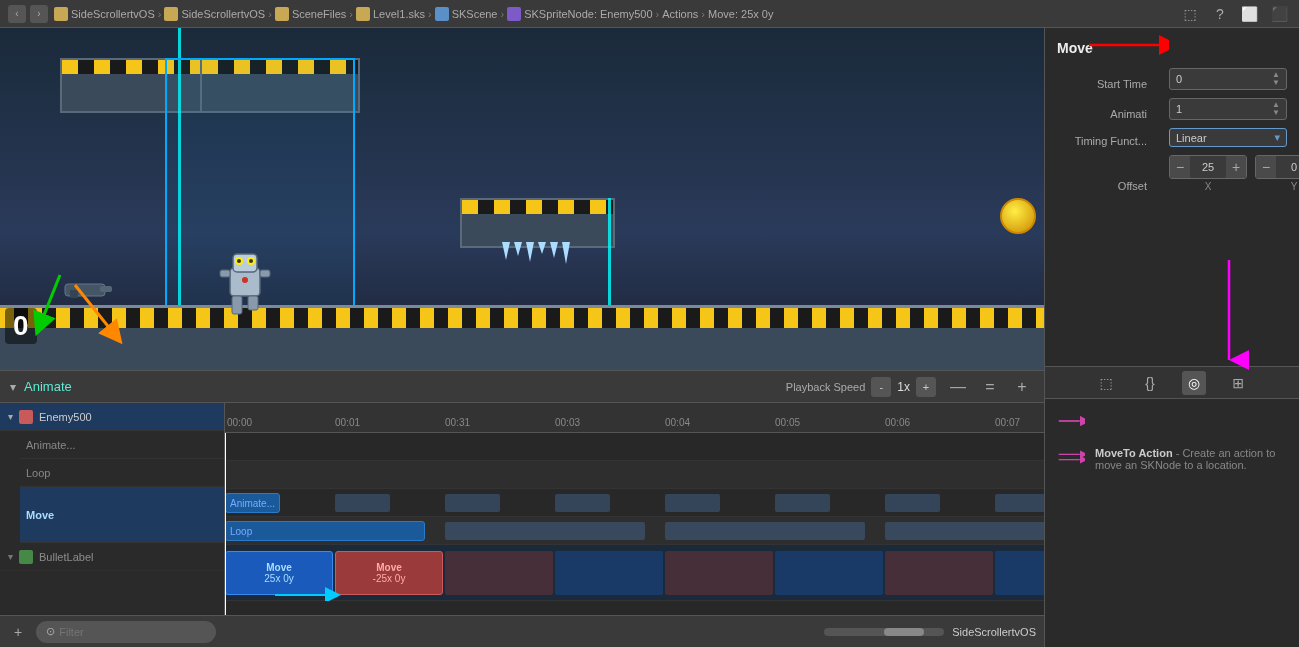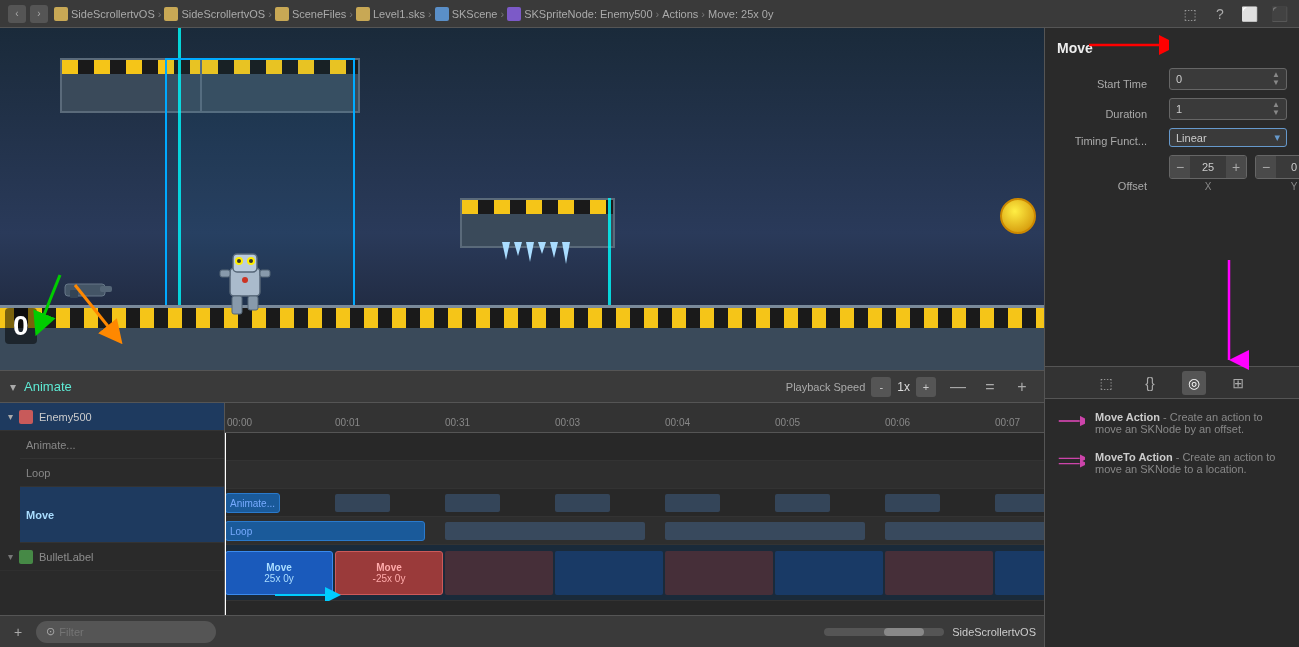--- a/index.html
+++ b/index.html
@@ -786,21 +786,21 @@
         <div class="field-input" style="width:90px;">
           <span>0</span>
           <div class="field-stepper">
             <span class="stepper-btn">▲</span>
             <span class="stepper-btn">▼</span>
           </div>
         </div>
       </div>
 
       <div class="field-row">
-        <div class="field-label">Duration</div>
+        <div class="field-label">Animati</div>
         <div class="field-input" style="width:90px;">
           <span>1</span>
           <div class="field-stepper">
             <span class="stepper-btn">▲</span>
             <span class="stepper-btn">▼</span>
           </div>
         </div>
       </div>
 
       <div class="field-row">
@@ -861,24 +861,20 @@
         <div class="action-item">
           <div class="action-arrow">
             <svg width="32" height="18" viewBox="0 0 32 18">
               <defs>
                 <marker id="ah-mv1" markerWidth="6" markerHeight="6" refX="0" refY="3" orient="auto">
                   <polygon points="0 0, 6 3, 0 6" fill="#cc44aa"></polygon>
                 </marker>
               </defs>
               <line x1="2" y1="9" x2="26" y2="9" stroke="#cc44aa" stroke-width="2" marker-end="url(#ah-mv1)"></line>
             </svg>
-          </div>
-          <div class="action-desc">
-            <span class="action-name">Move Action</span>
-            <span class="action-detail">- Create an action to move an SKNode by an offset.</span>
           </div>
         </div>
 
         <div class="action-item">
           <div class="action-arrow">
             <svg width="32" height="18" viewBox="0 0 32 18">
               <defs>
                 <marker id="ah-mv2a" markerWidth="6" markerHeight="6" refX="0" refY="3" orient="auto">
                   <polygon points="0 0, 6 3, 0 6" fill="#cc44aa"></polygon>
                 </marker>

